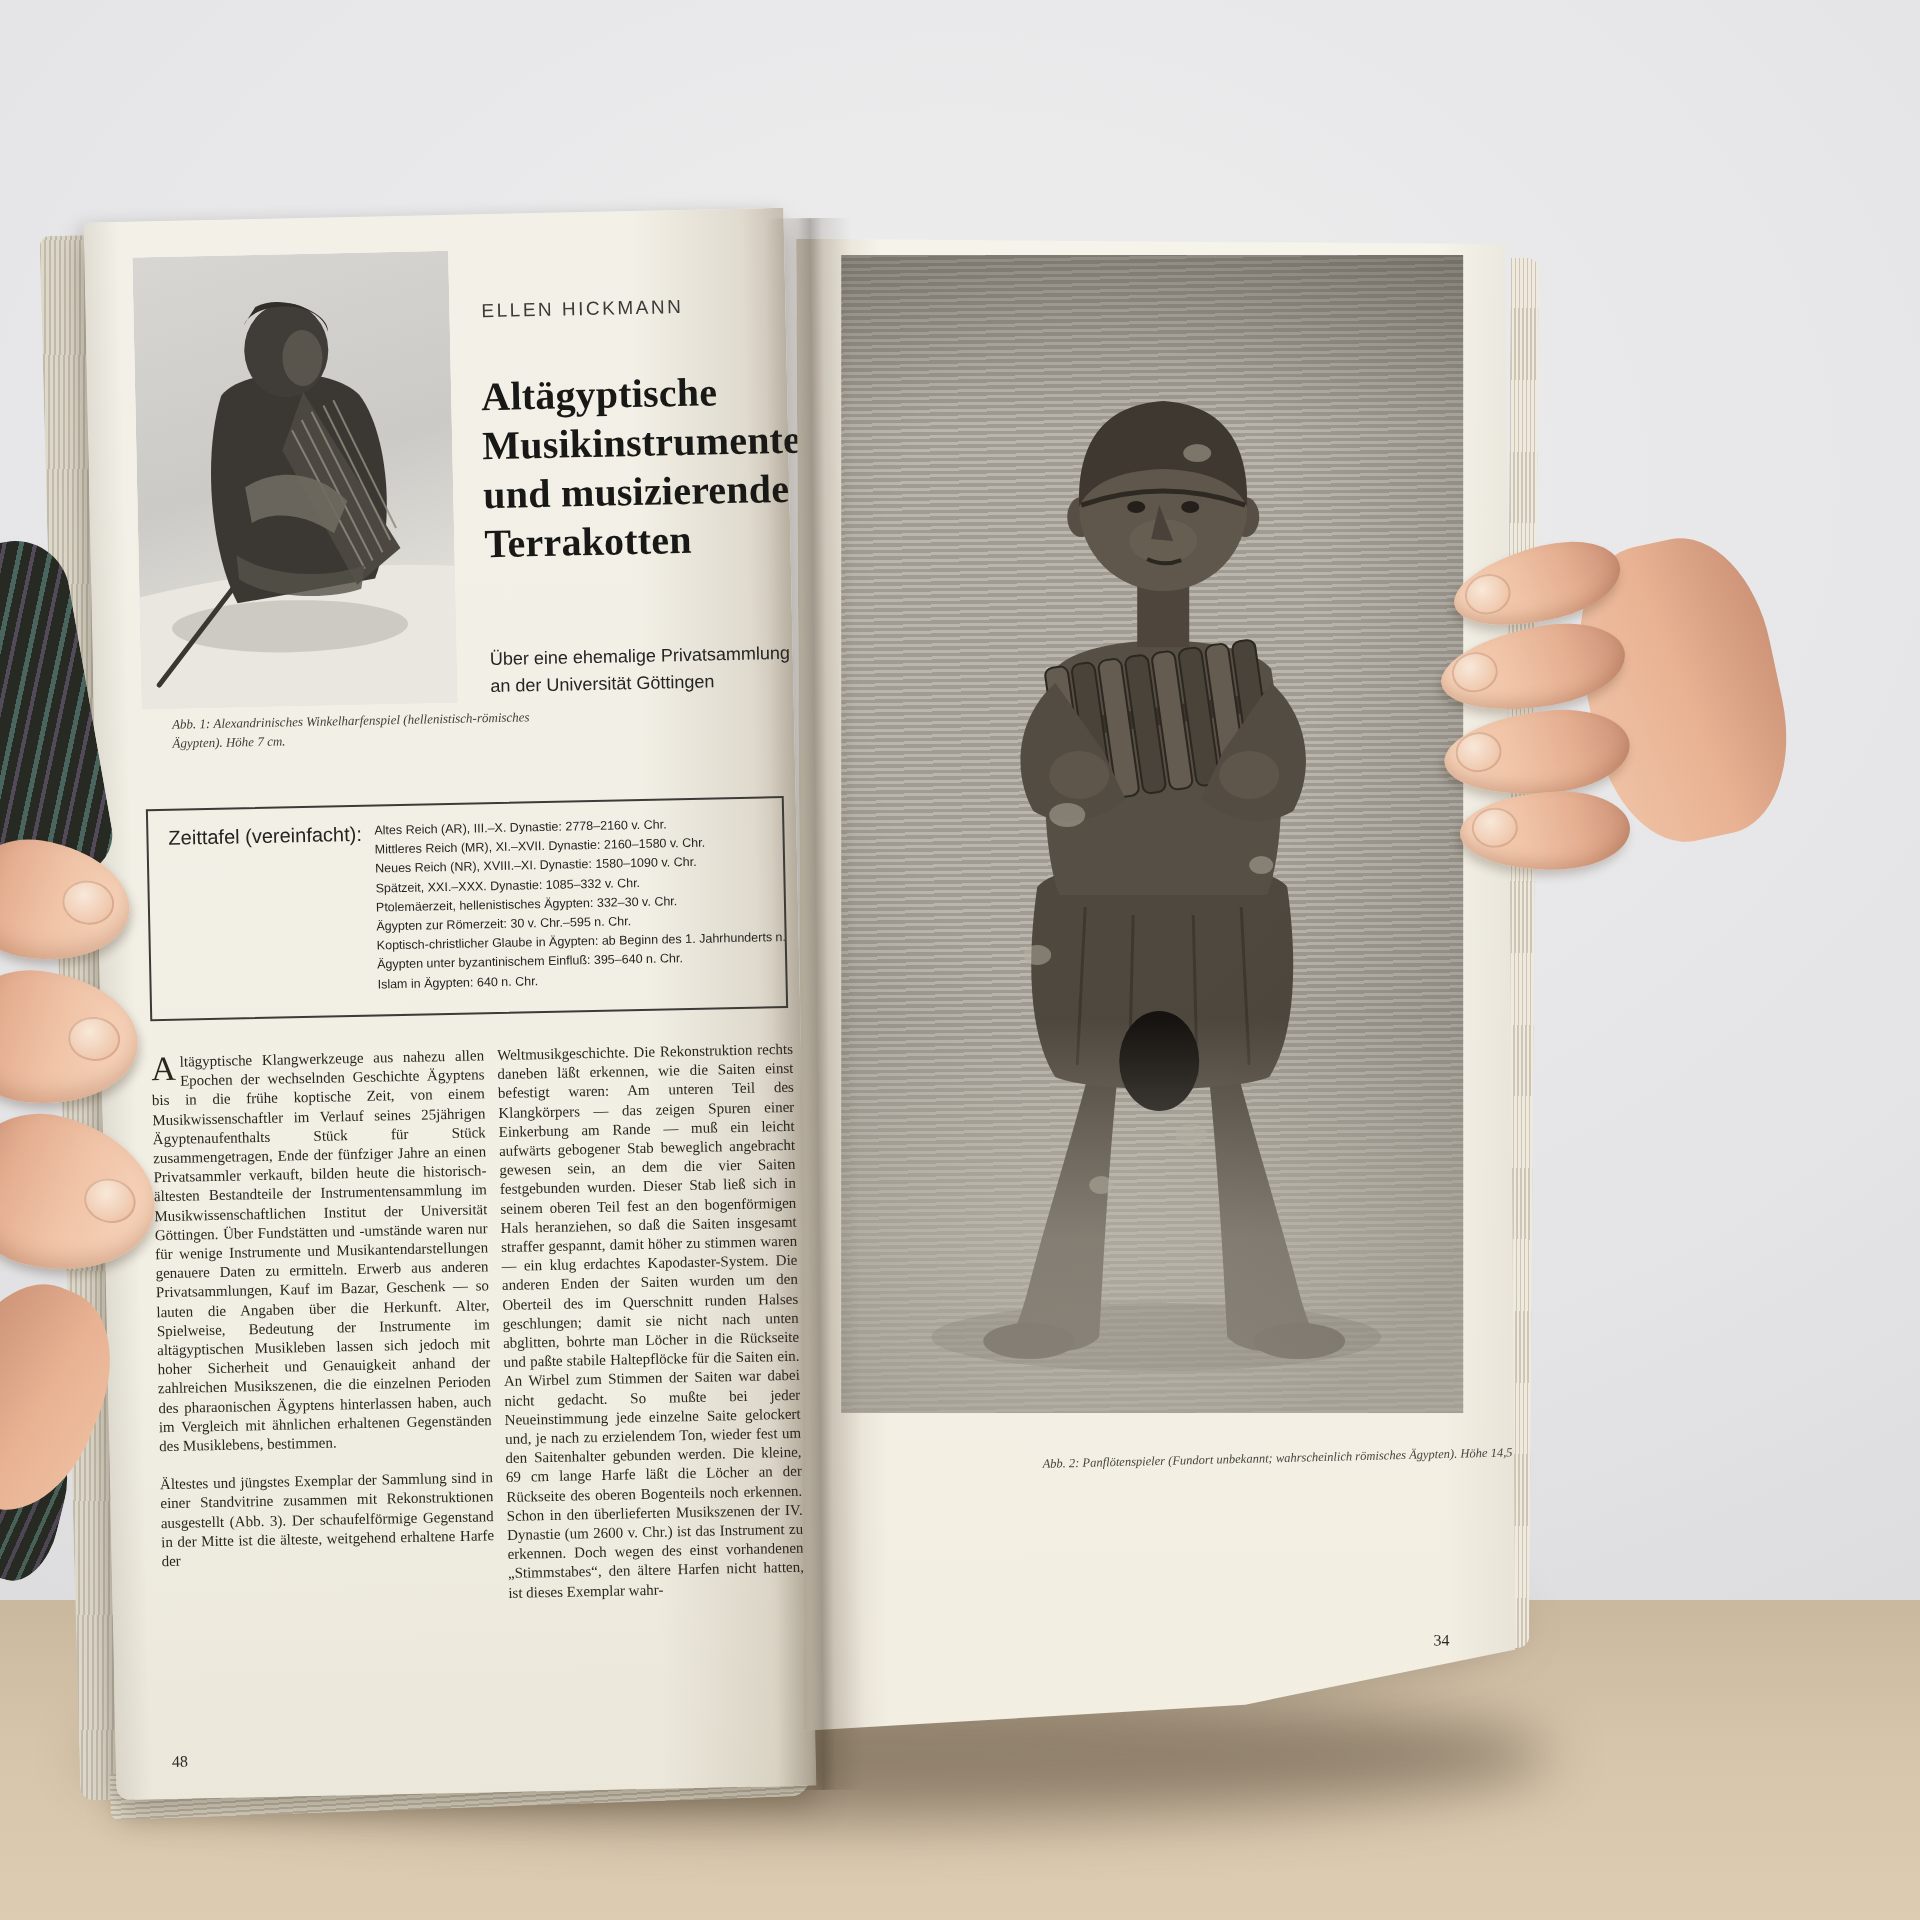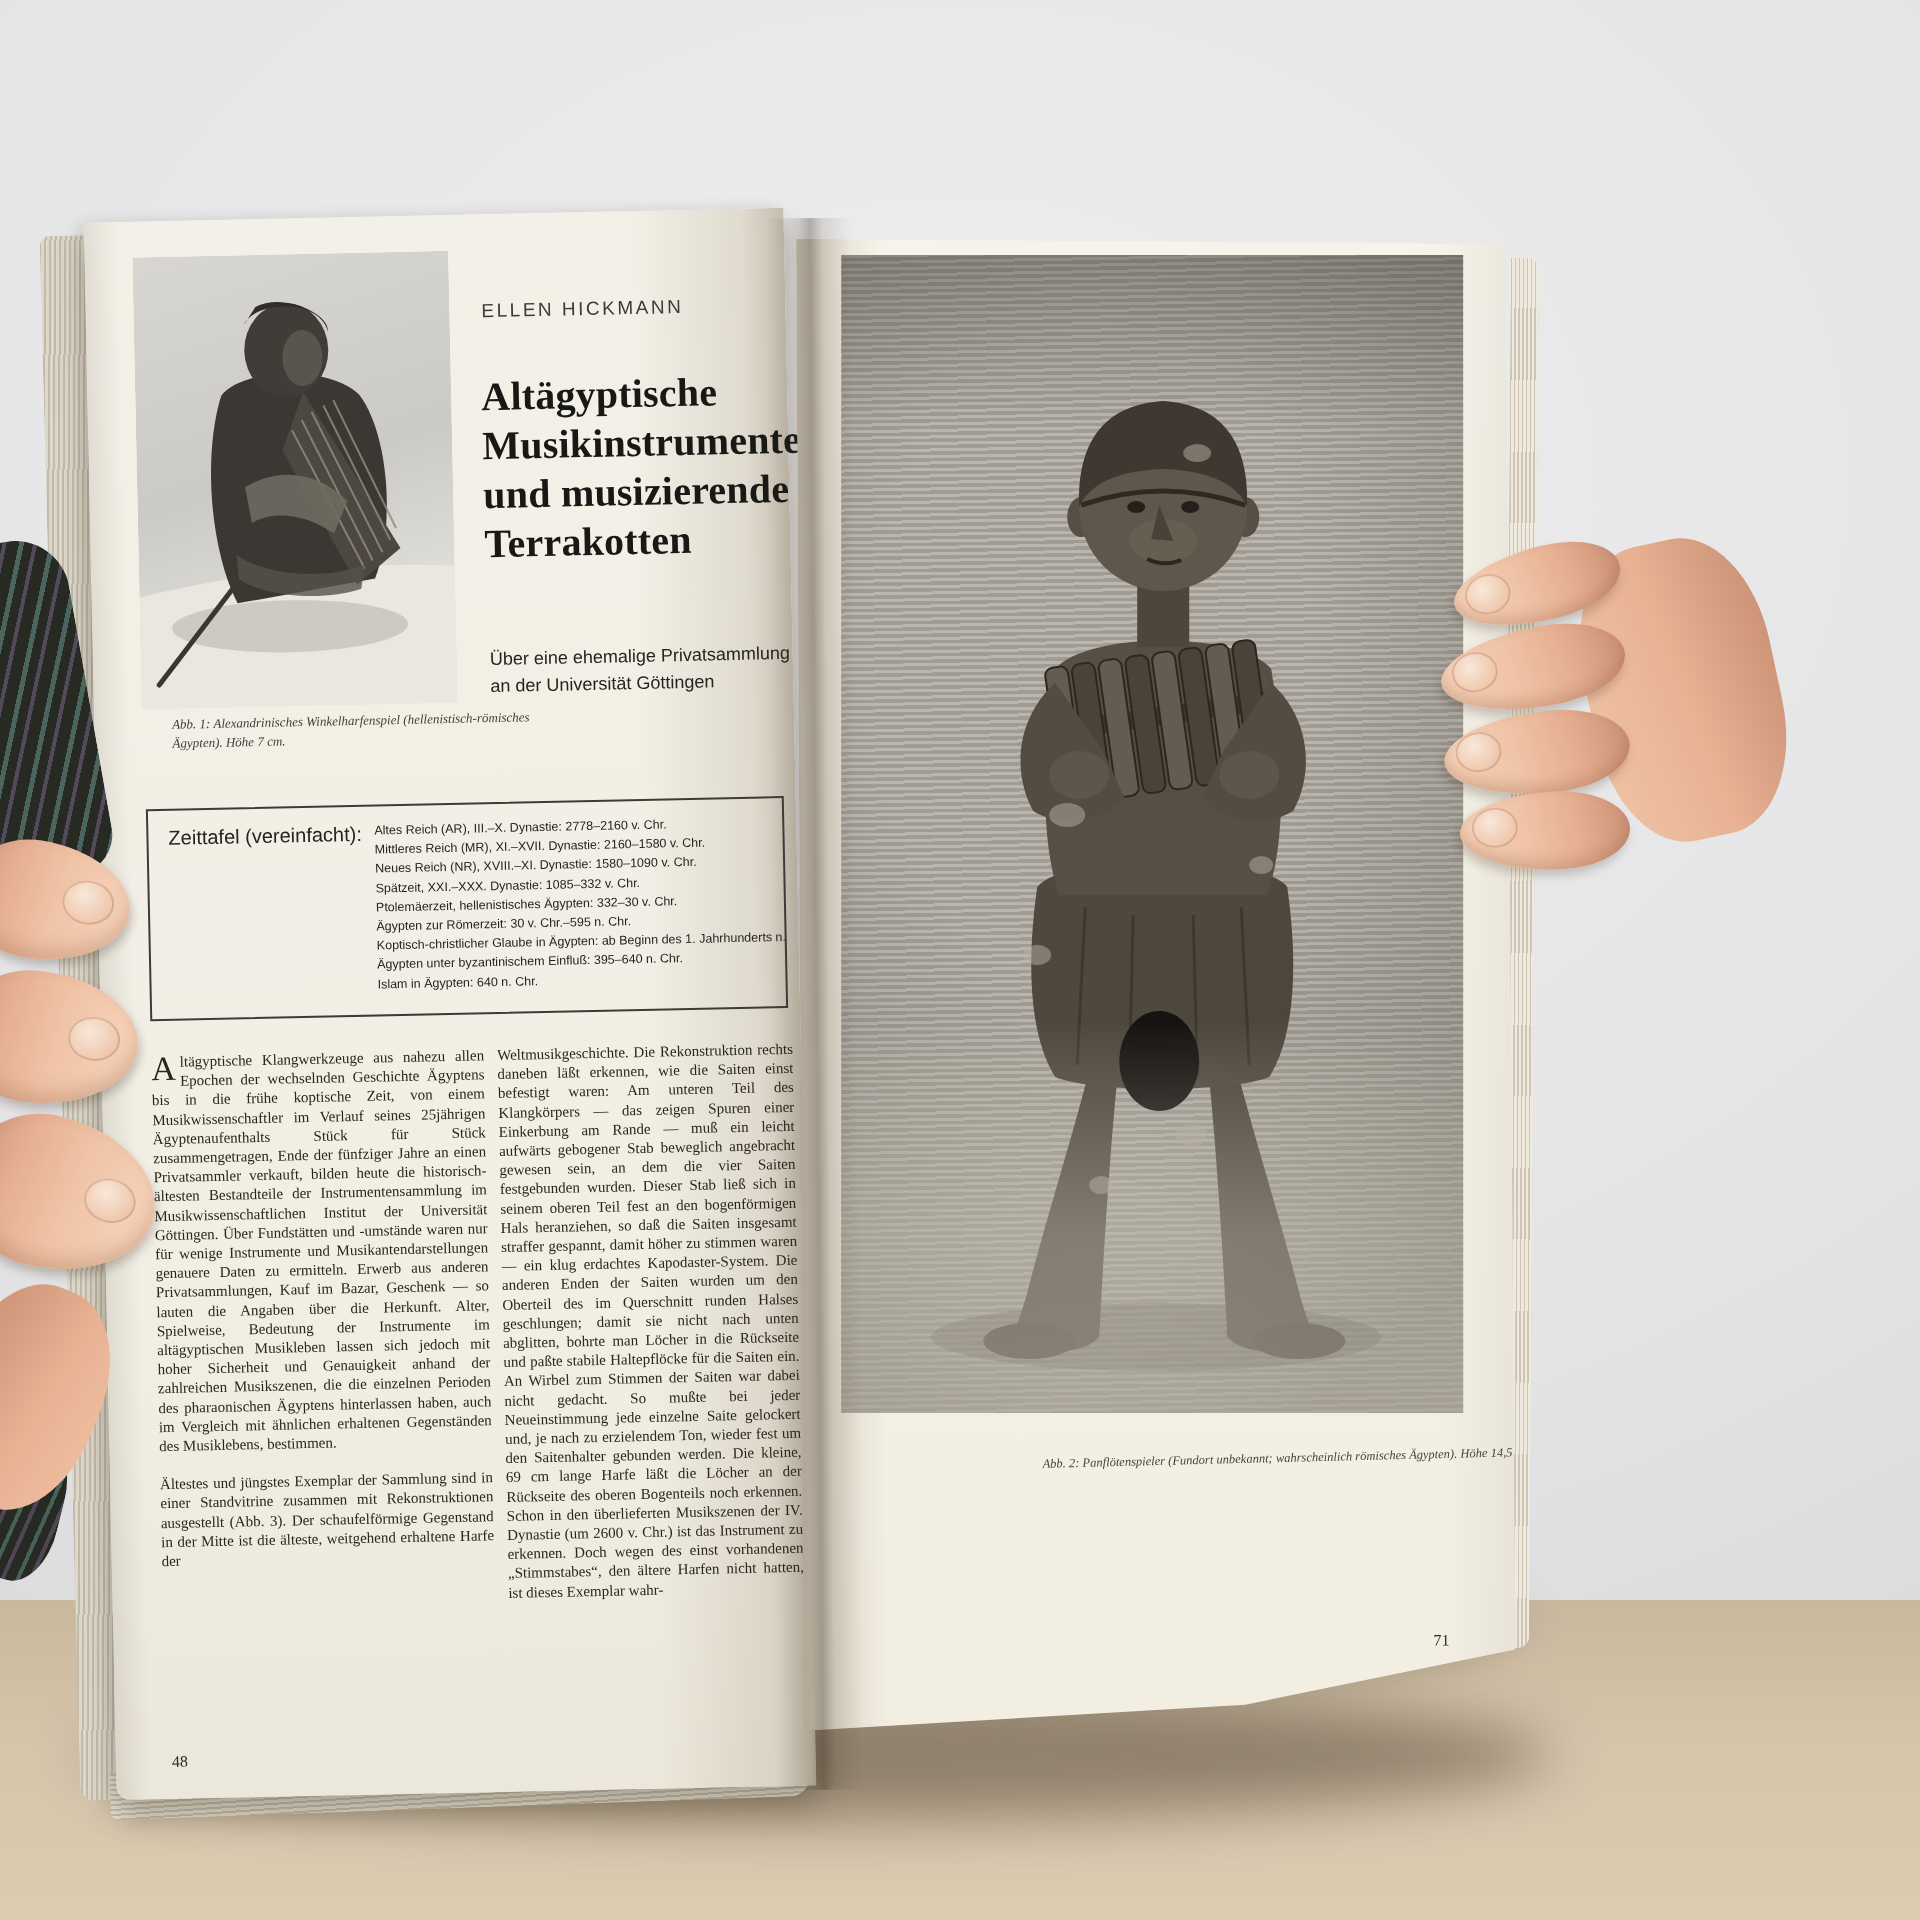--- a/index.html
+++ b/index.html
@@ -240,21 +240,21 @@
           <ellipse cx="420" cy="610" rx="12" ry="9"></ellipse>
           <ellipse cx="350" cy="880" rx="16" ry="11"></ellipse>
           <ellipse cx="260" cy="930" rx="12" ry="9"></ellipse>
           <ellipse cx="356" cy="198" rx="14" ry="9"></ellipse>
         </g>
       </svg>
       <div class="veil"></div>
     </div>
 
     <div class="abs cap2">Abb. 2: Panflötenspieler (Fundort unbekannt; wahrscheinlich römisches Ägypten). Höhe 14,5 cm.</div>
-    <div class="abs pageno pn-right">71</div>
+    <div class="abs pageno pn-right">34</div>
   </div>
 
   <div class="abs gutter"></div>
 
   <div class="abs hands">
     <div class="abs sleeve"></div>
     <div class="abs sleeve2"></div>
     <div class="abs finger f1">
         <div class="nail"></div>
       </div>

